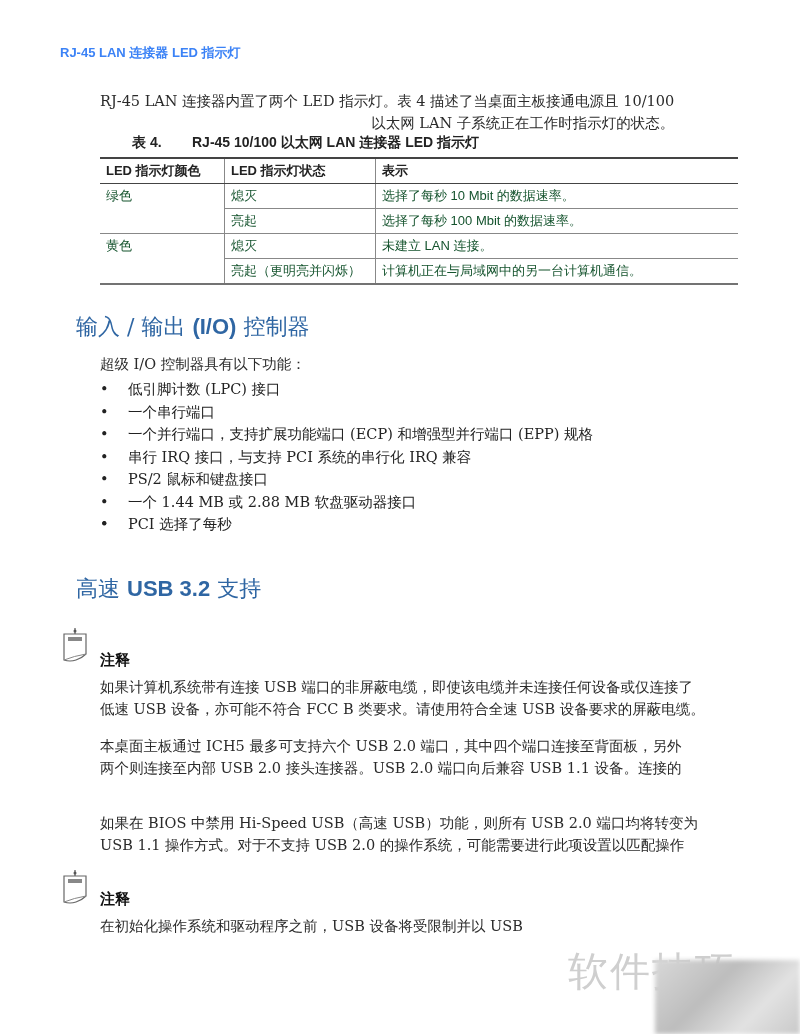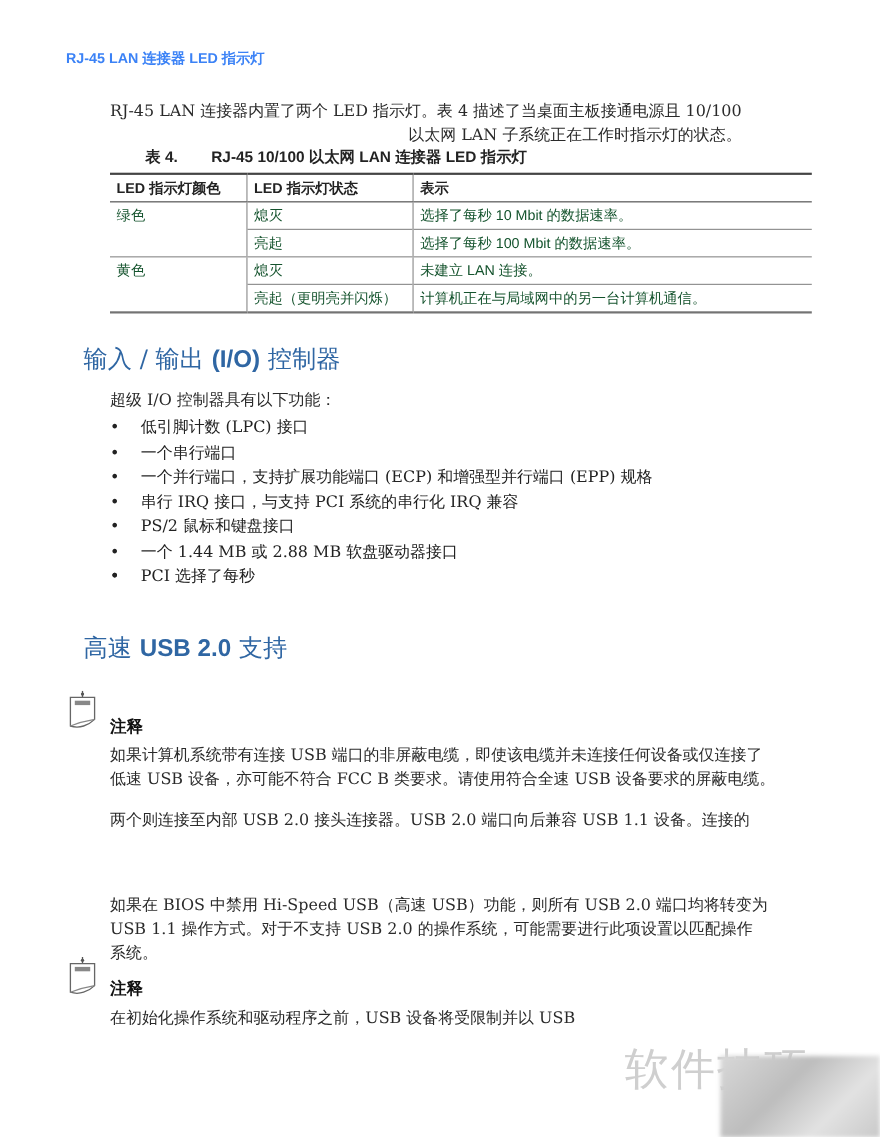--- a/index.html
+++ b/index.html
@@ -86,44 +86,44 @@
   <li><span class="bullet">•</span><span>一个串行端口</span></li>
   <li><span class="bullet">•</span><span>一个并行端口，支持扩展功能端口 (ECP) 和增强型并行端口 (EPP) 规格</span></li>
   <li><span class="bullet">•</span><span>串行 IRQ 接口，与支持 PCI 系统的串行化 IRQ 兼容</span></li>
   <li><span class="bullet">•</span><span>PS/2 鼠标和键盘接口</span></li>
   <li><span class="bullet">•</span><span>一个 1.44 MB 或 2.88 MB 软盘驱动器接口</span></li>
   <li><span class="bullet">•</span></li>
   <li><span class="bullet">•</span><span>PCI 选择了每秒</span></li>
 </ul>
 
 <div class="h1" style="top:574px;">
-  <span>高速 </span><b>USB 2.0</b><span> 支持</span>
+  <span>高速 </span><b>USB 3.2</b><span> 支持</span>
 </div>
 
 <svg class="note-icon" style="left:60px; top:628px;" viewBox="0 0 30 36">
   <line x1="15" y1="0" x2="15" y2="6" stroke="#555" stroke-width="1.2"></line>
   <circle cx="15" cy="3" r="1.5" fill="#555"></circle>
   <path d="M4 6 H26 V26 Q22 30 16 32 Q10 34 4 32 Z" fill="#fff" stroke="#666" stroke-width="1.2"></path>
   <rect x="8" y="9" width="14" height="4" fill="#888"></rect>
   <path d="M4 32 Q14 28 26 26" fill="none" stroke="#888" stroke-width="1"></path>
 </svg>
 <div class="note-title" style="top:651px;">注释</div>
 <div class="para" style="top:676px;">
   <div>如果计算机系统带有连接 USB 端口的非屏蔽电缆，即使该电缆并未连接任何设备或仅连接了</div>
   <div>低速 USB 设备，亦可能不符合 FCC B 类要求。请使用符合全速 USB 设备要求的屏蔽电缆。</div>
 </div>
 
 <div class="para" style="top:735px;">
+  <div>本桌面主板通过 ICH5 最多可支持六个 USB 2.0 端口，其中四个端口连接至背面板，另外</div>
   <div>两个则连接至内部 USB 2.0 接头连接器。USB 2.0 端口向后兼容 USB 1.1 设备。连接的</div>
 </div>
 
 <div class="para" style="top:812px;">
   <div>如果在 BIOS 中禁用 Hi-Speed USB（高速 USB）功能，则所有 USB 2.0 端口均将转变为</div>
   <div>USB 1.1 操作方式。对于不支持 USB 2.0 的操作系统，可能需要进行此项设置以匹配操作</div>
-  <div>系统。</div>
 </div>
 
 <svg class="note-icon" style="left:60px; top:870px;" viewBox="0 0 30 36">
   <line x1="15" y1="0" x2="15" y2="6" stroke="#555" stroke-width="1.2"></line>
   <circle cx="15" cy="3" r="1.5" fill="#555"></circle>
   <path d="M4 6 H26 V26 Q22 30 16 32 Q10 34 4 32 Z" fill="#fff" stroke="#666" stroke-width="1.2"></path>
   <rect x="8" y="9" width="14" height="4" fill="#888"></rect>
   <path d="M4 32 Q14 28 26 26" fill="none" stroke="#888" stroke-width="1"></path>
 </svg>
 <div class="note-title" style="top:890px;">注释</div>

